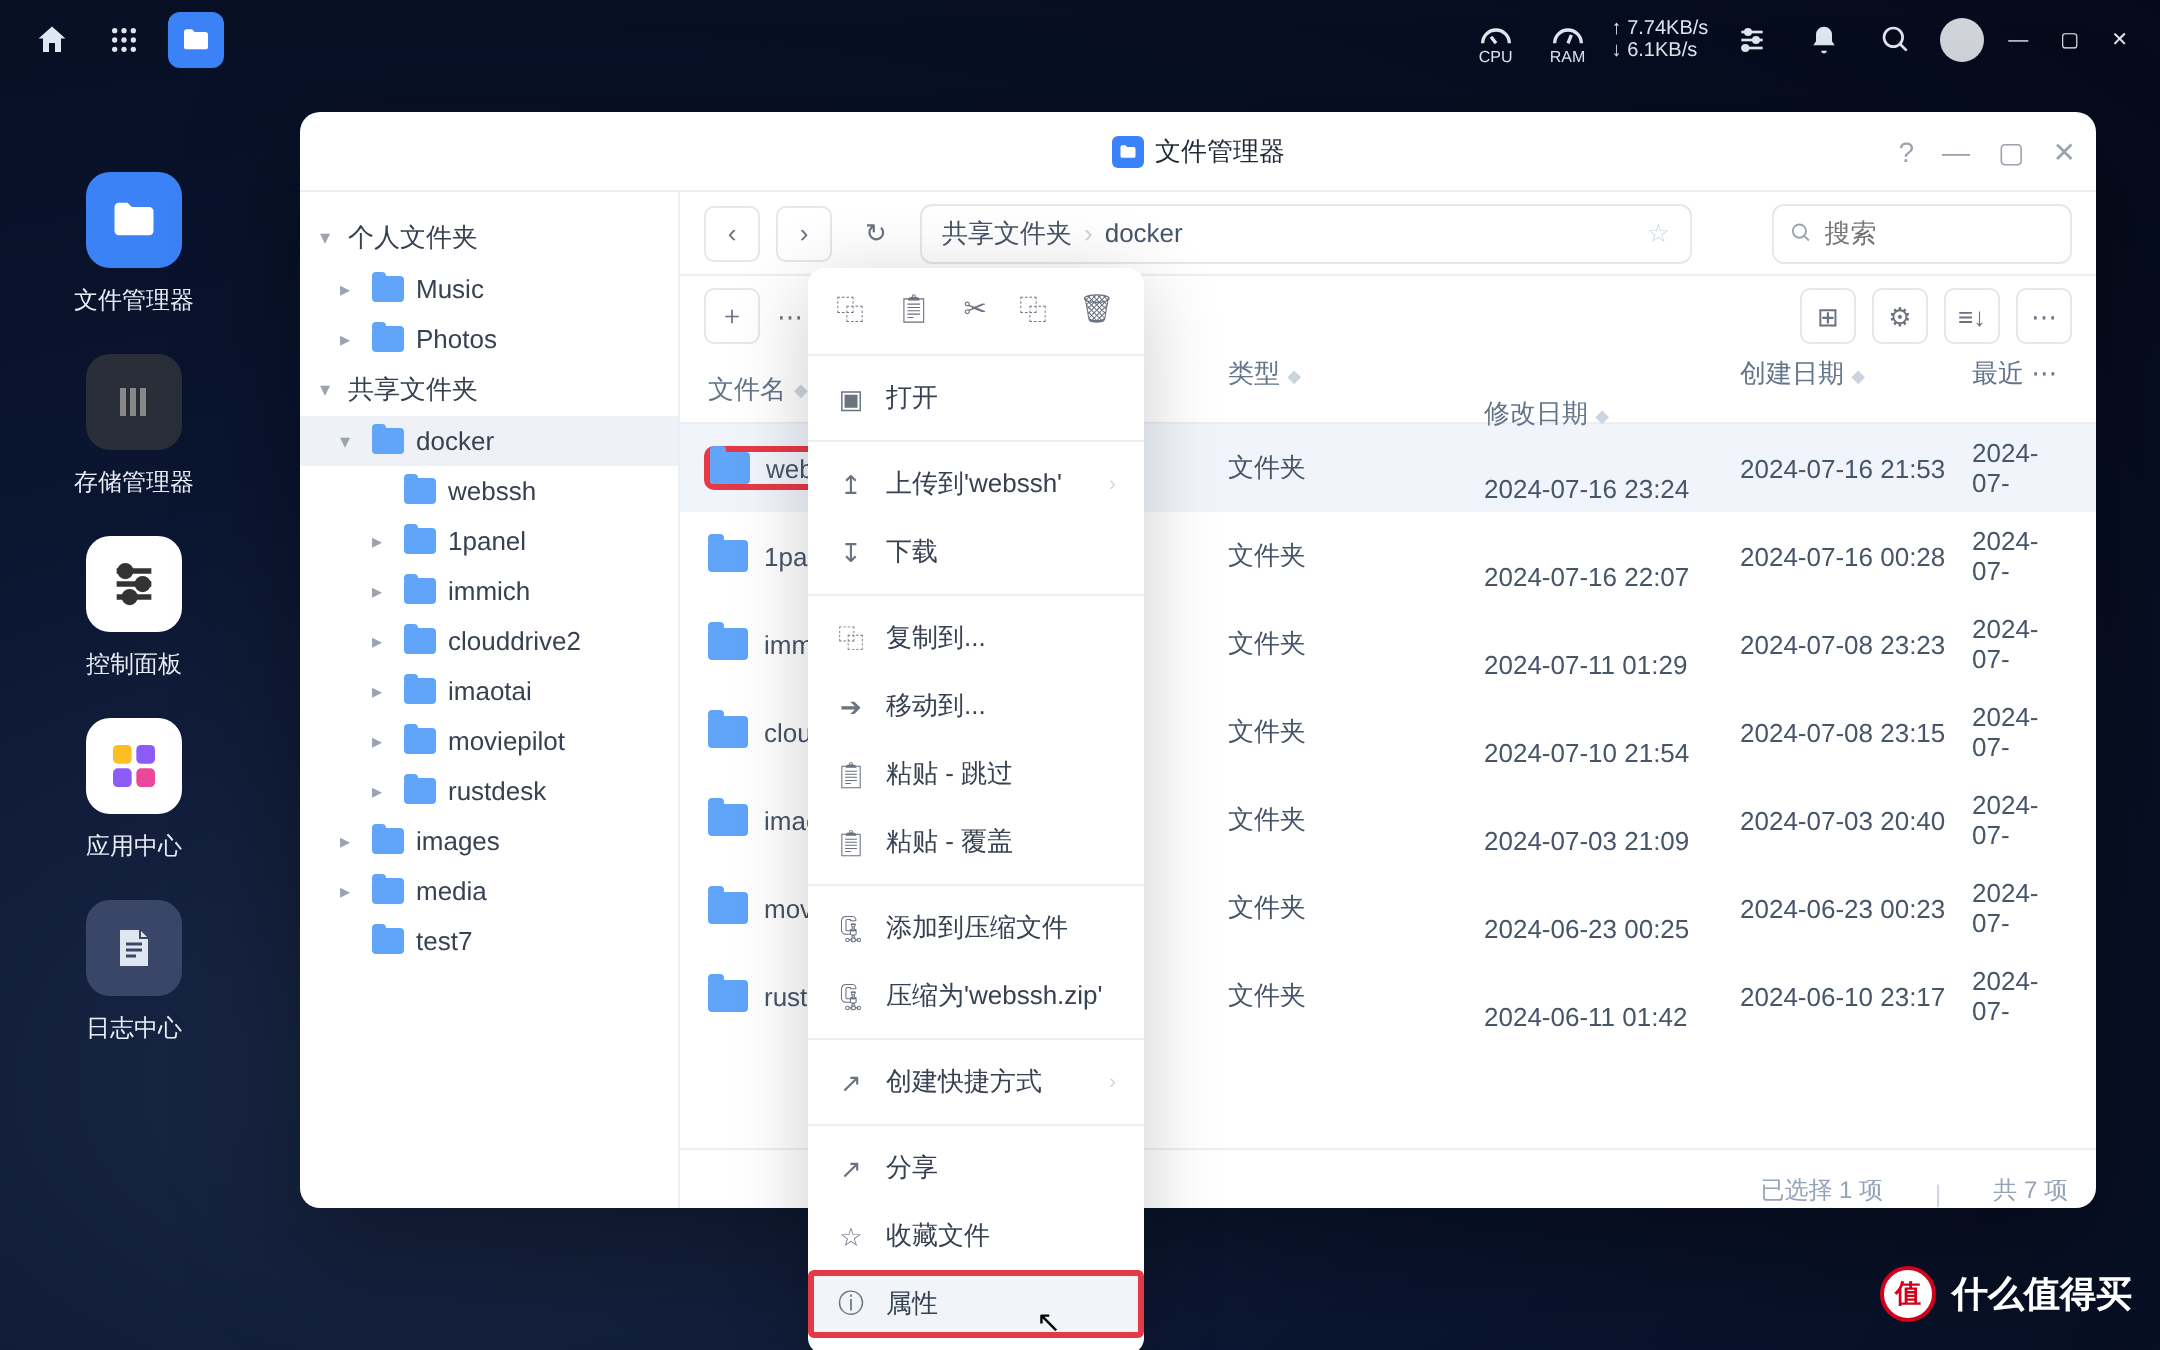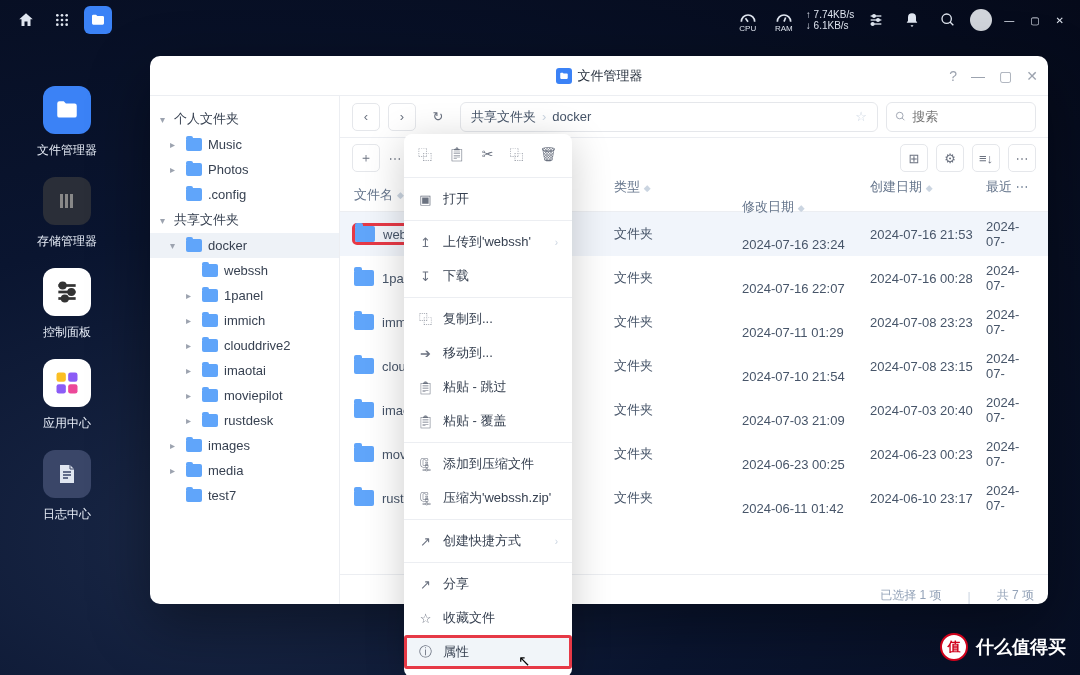--- a/index.html
+++ b/index.html
@@ -52,21 +52,21 @@
 .sb-folder::before { content: ''; position: absolute; top: -2px; left: 0; width: 7px; height: 3px; background: #60a5fa; border-radius: 2px 2px 0 0; }
 
 
 .main { flex: 1; display: flex; flex-direction: column; min-width: 0; }
 
 .toolbar { height: 42px; display: flex; align-items: center; gap: 8px; padding: 0 12px; border-bottom: 1px solid #eceef2; }
 .tb-btn { width: 28px; height: 28px; border: 1px solid #e5e7eb; border-radius: 5px; display: flex; align-items: center; justify-content: center; color: #6b7280; cursor: pointer; font-size: 13px; background:#fff;}
 .tb-btn.plain { border: none; }
 .crumbs { flex: 1; height: 30px; border: 1px solid #e5e7eb; border-radius: 6px; display: flex; align-items: center; padding: 0 10px; gap: 6px; font-size: 13px; color: #475569; position: relative; }
 .crumbs .star { margin-left: auto; color: #cbd5e1; }
-.search { width: 150px; height: 30px; border: 1px solid #e5e7eb; border-radius: 6px; display: flex; align-items: center; padding: 0 8px; gap: 6px; color: #9ca3af; font-size: 13px; }
+.search { width: 150px; height: 30px; border: 1px solid #e5e7eb; border-radius: 6px; display: flex; align-items: center; padding: 0 8px; gap: 6px; color: #9ca3af; font-size: 13px; margin-left: 32px; }
 .search input { border: none; outline: none; width: 100%; font-size: 13px; }
 
 .toolbar2 { height: 40px; display: flex; align-items: center; gap: 8px; padding: 0 12px; }
 .tb2-right { margin-left: auto; display: flex; gap: 8px; }
 
 .table { flex: 1; overflow: hidden; font-size: 13px; }
 .thead { display: flex; height: 34px; padding: 0 14px; color: #64748b; border-bottom: 1px solid #eceef2; }
 .col-name { width: 260px; display:flex; align-items:center; gap:4px;}
 .col-type { width: 128px; }
 .col-mod { width: 128px; margin-top: 20px; }
@@ -254,25 +254,20 @@
       <div class="sb-item">
           <span class="sb-chevron">▸</span>
           <span class="sb-folder"></span>
           <span>Music</span>
         </div>
       <div class="sb-item">
           <span class="sb-chevron">▸</span>
           <span class="sb-folder"></span>
           <span>Photos</span>
         </div>
-      <div class="sb-item">
-          <span class="sb-chevron"></span>
-          <span class="sb-folder"></span>
-          <span>.config</span>
-        </div>
 
       <div class="sb-group">
           <span class="sb-chevron">▾</span>
           <span>共享文件夹</span>
         </div>
       <div class="sb-item selected">
           <span class="sb-chevron">▾</span>
           <span class="sb-folder"></span>
           <span>docker</span>
         </div>

